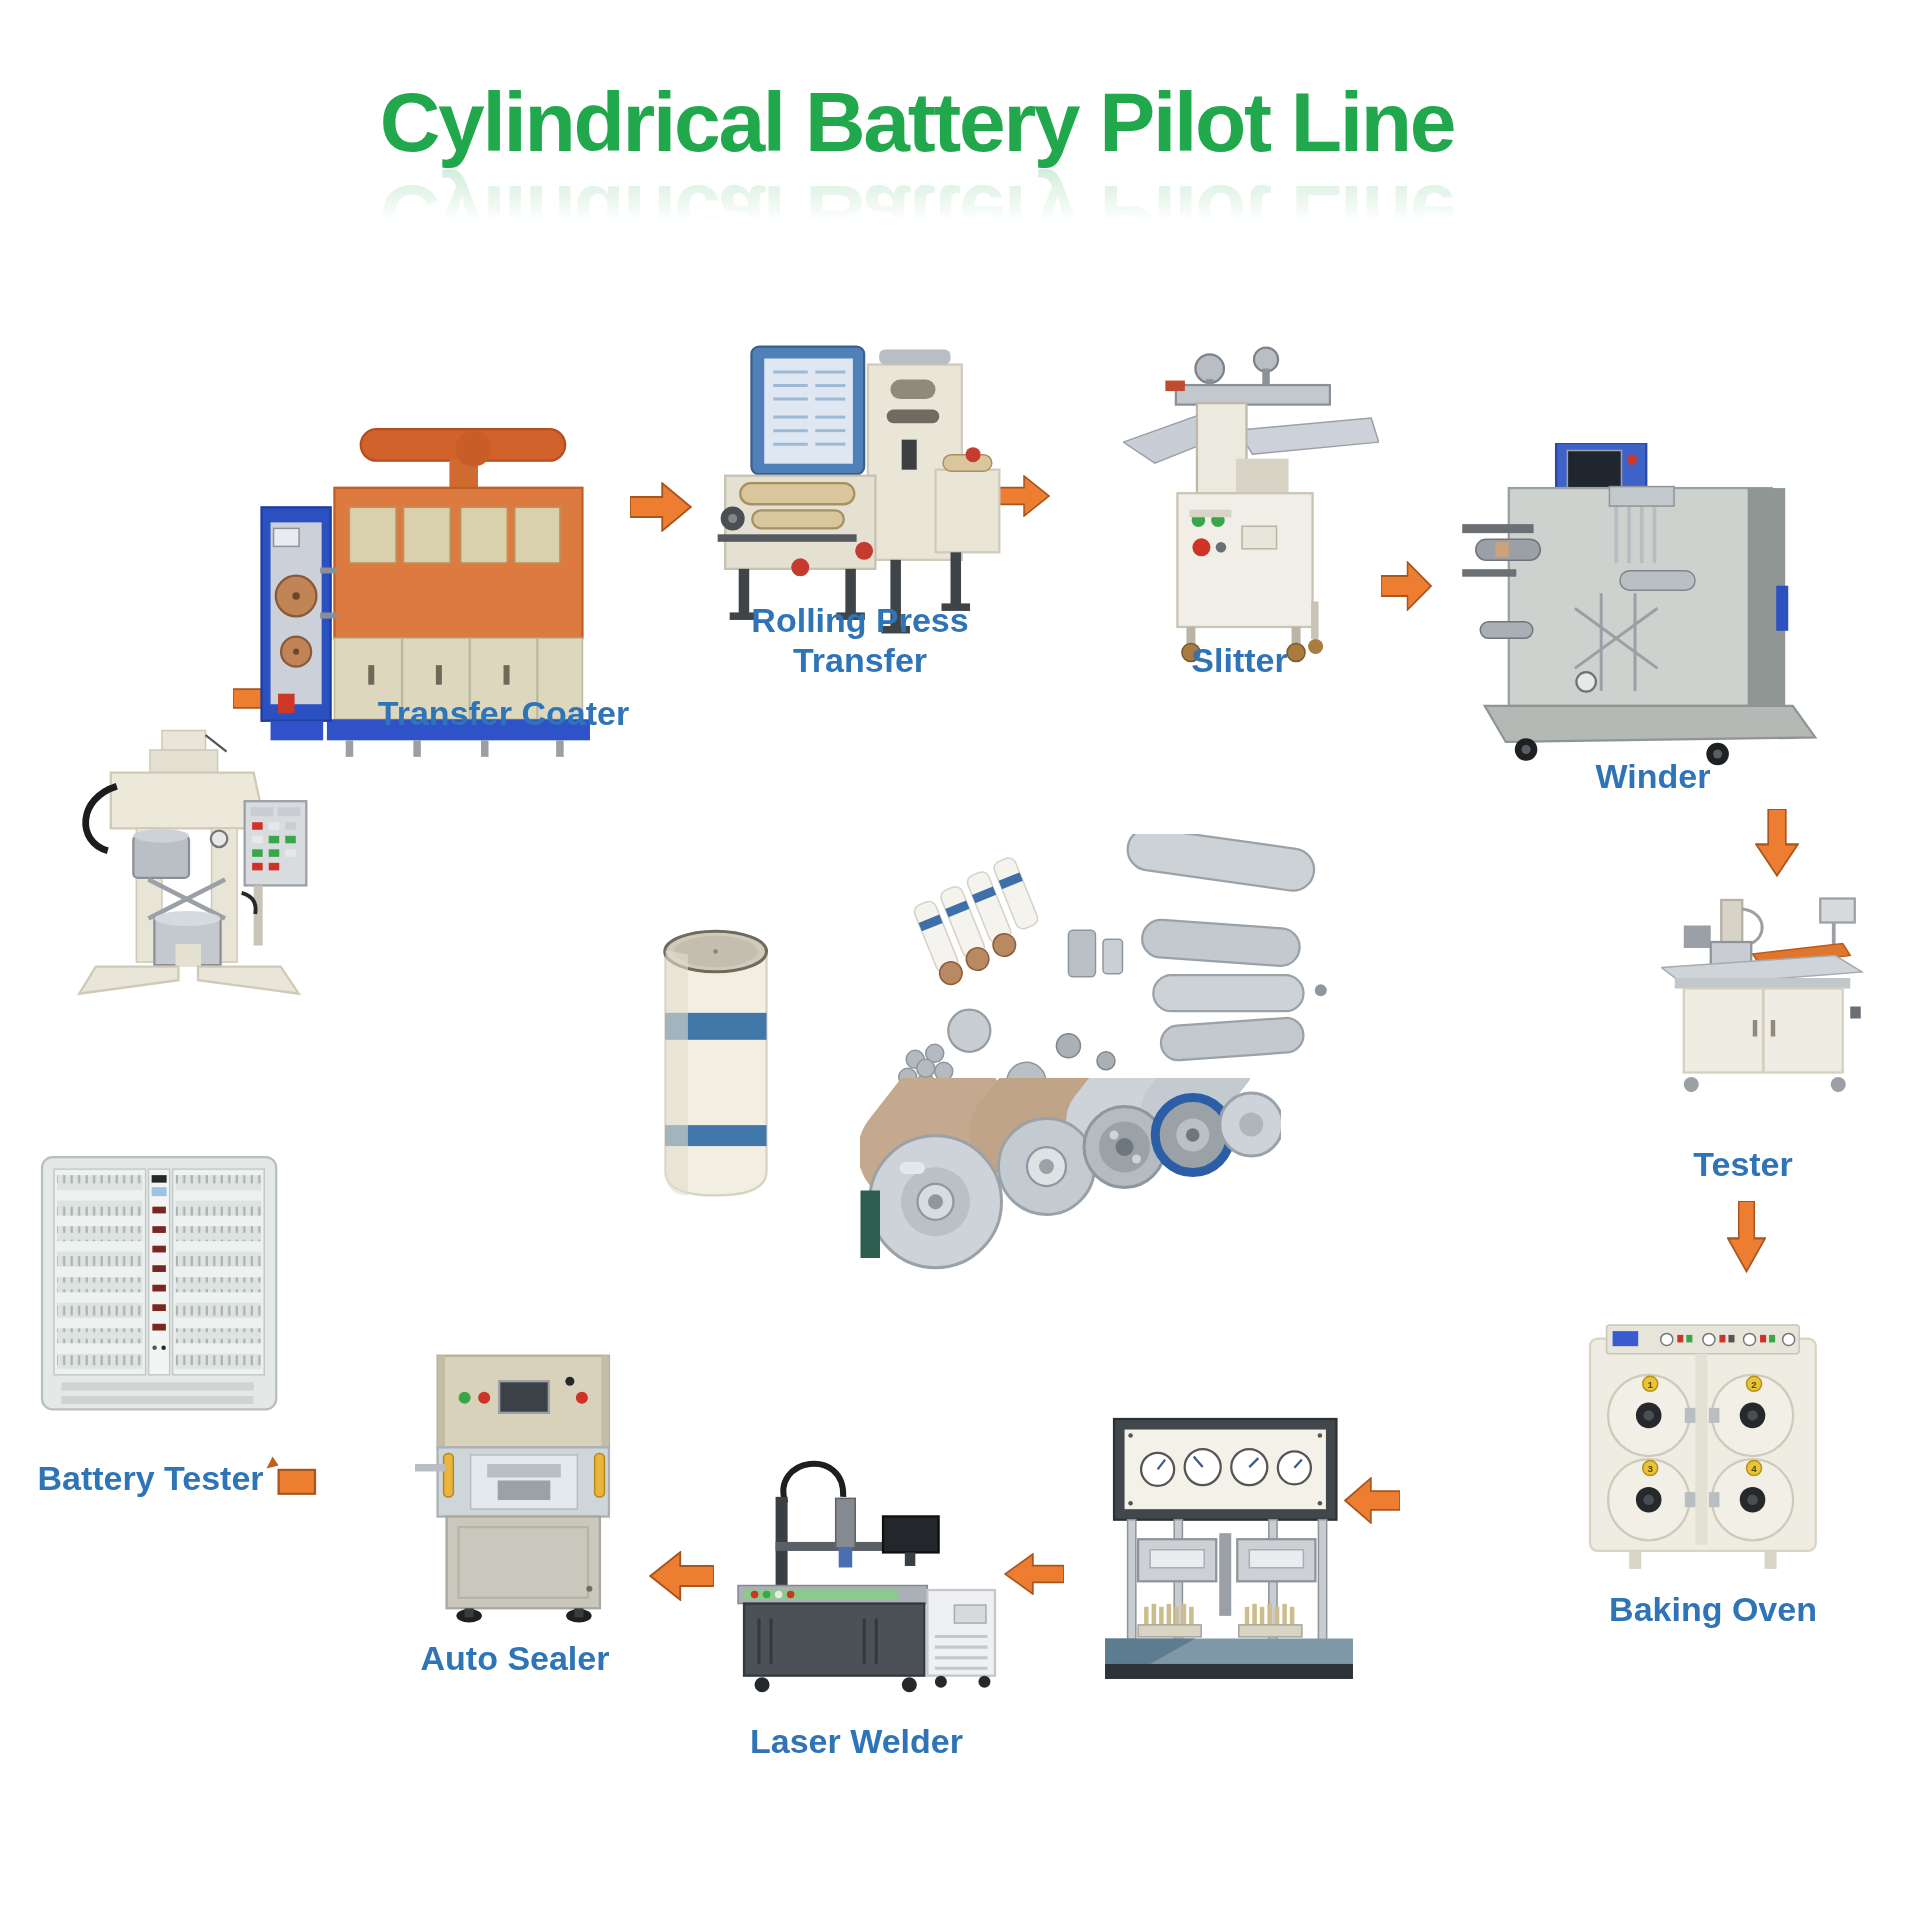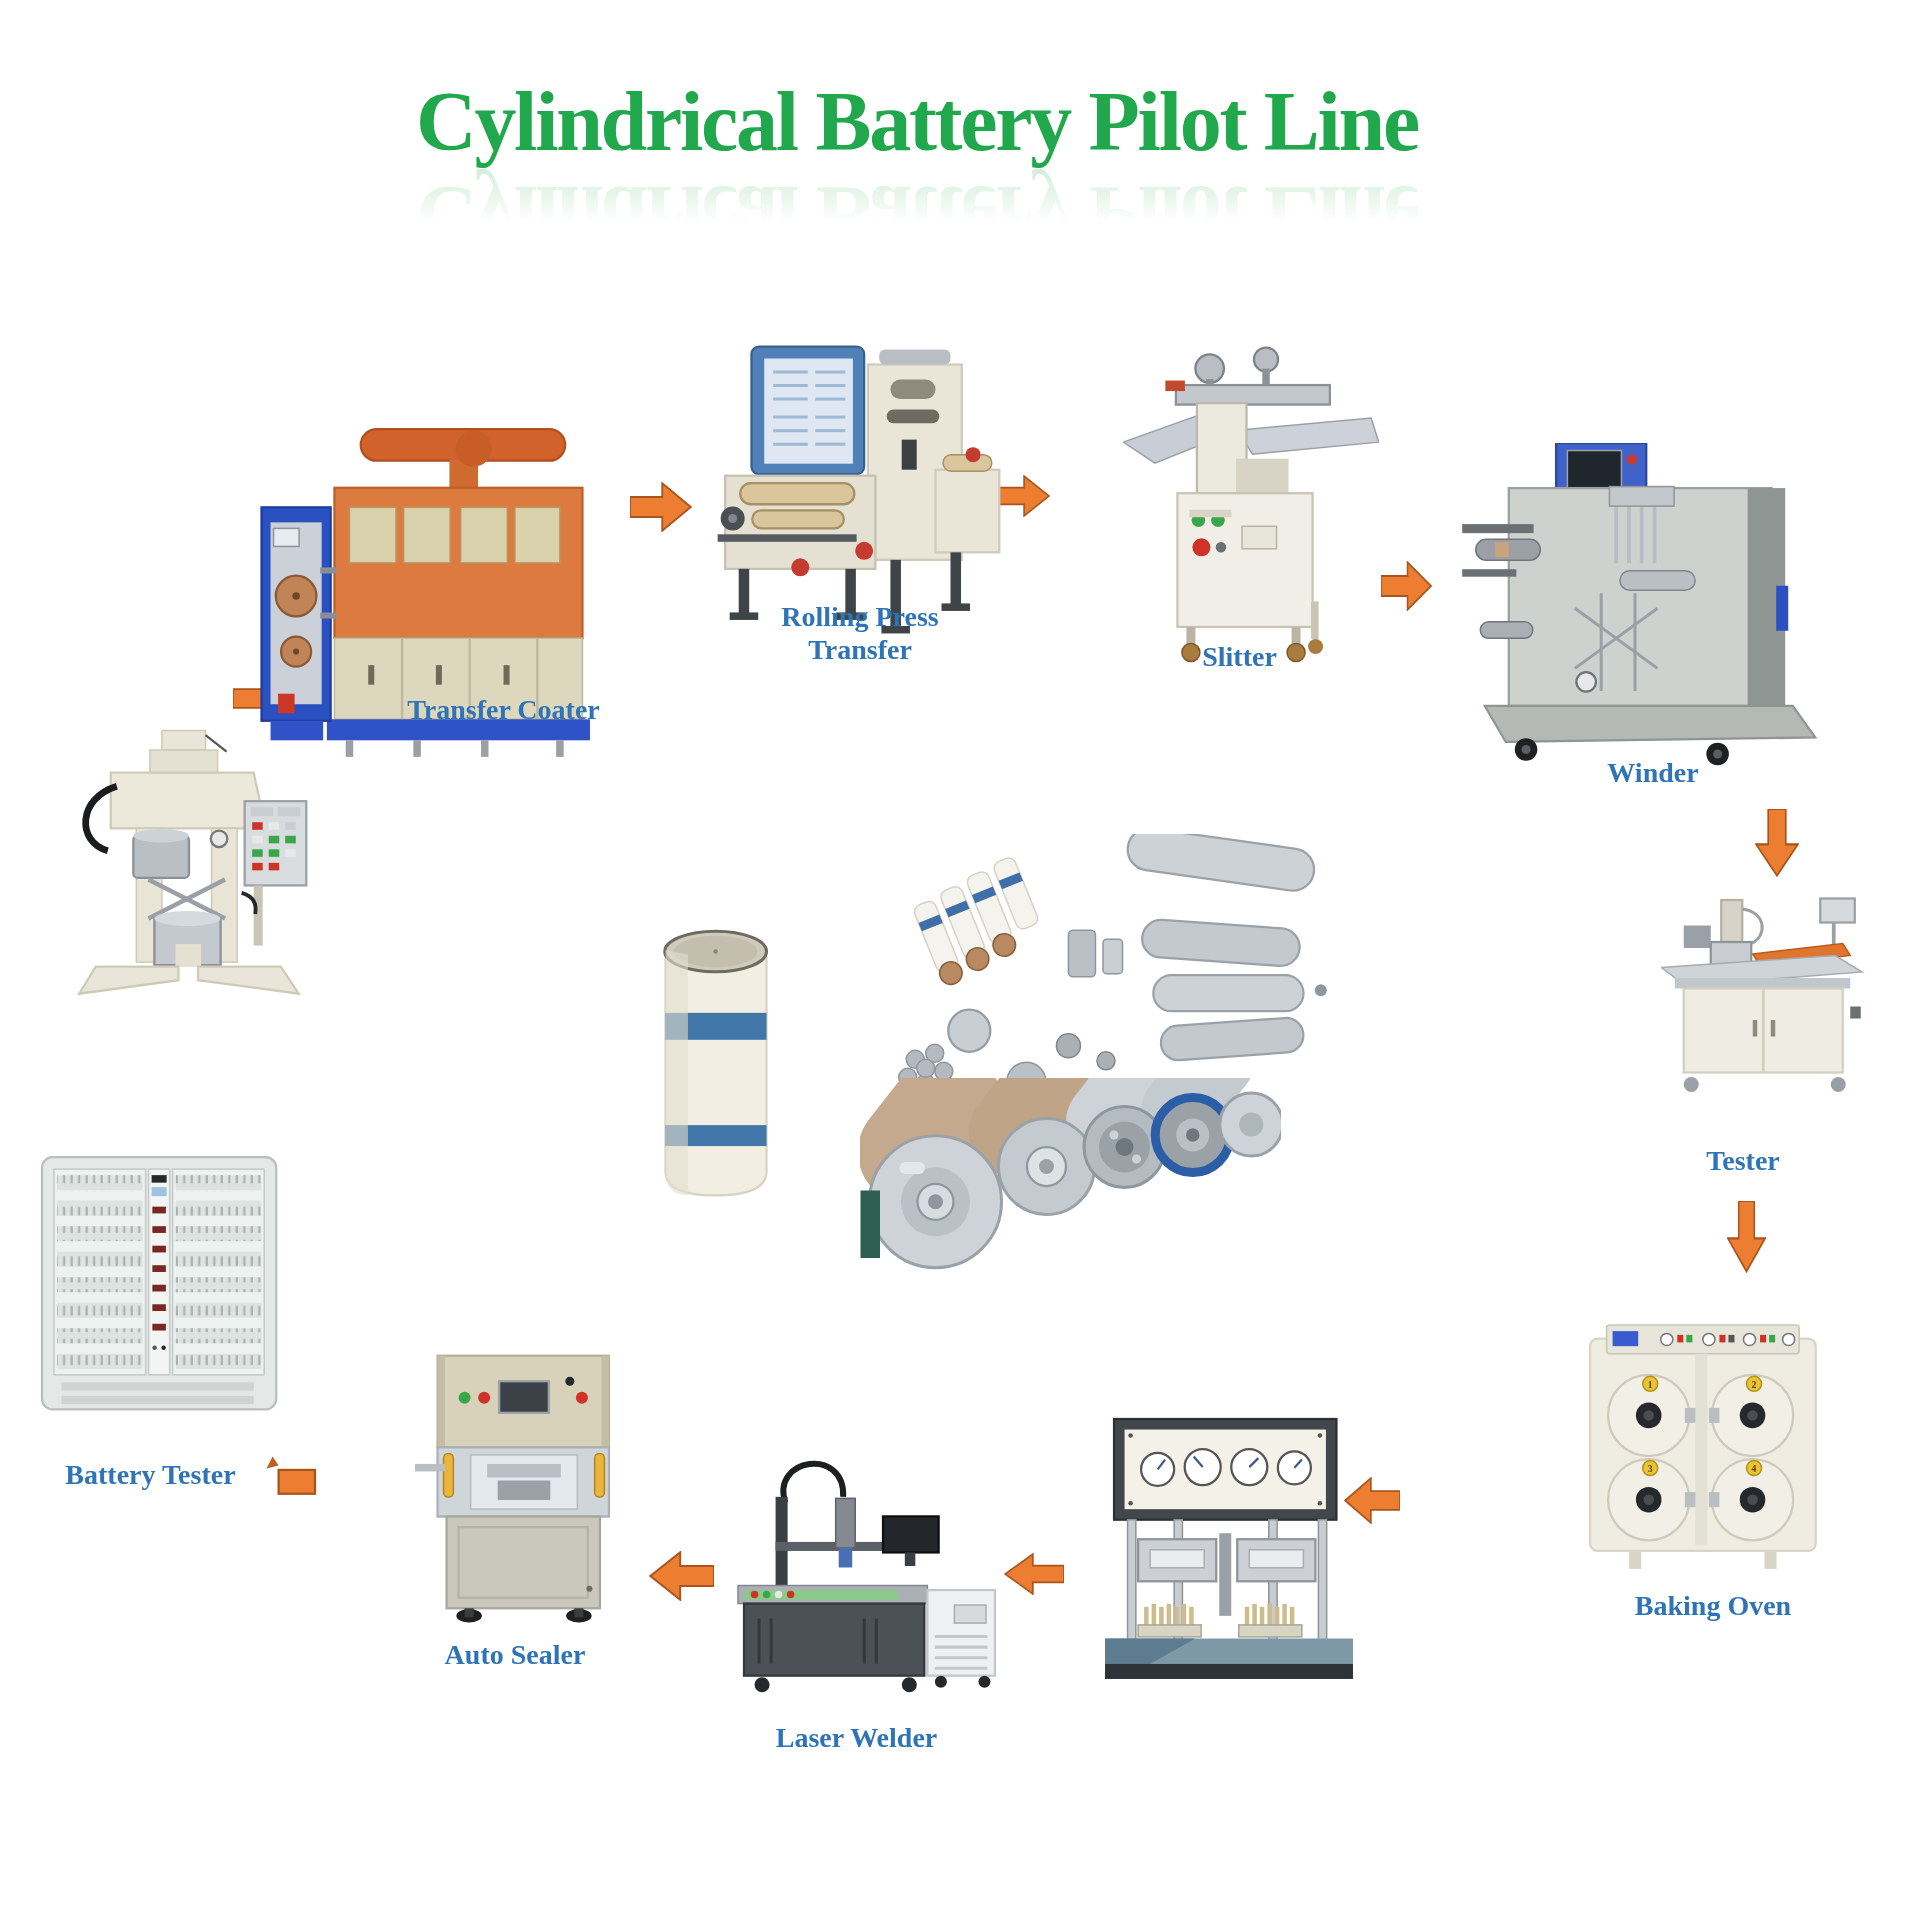--- a/index.html
+++ b/index.html
@@ -1,25 +1,25 @@
 <!DOCTYPE html>
 <html style="font-size:12px"><head>
 <meta charset="utf-8">
 <style>
   html,body{margin:0;padding:0;background:#ffffff;}
   #canvas{position:relative;width:1924px;height:1924px;background:#ffffff;overflow:hidden;
-          font-family:Liberation Serif, serif;}
+          font-family:Liberation Sans, sans-serif;}
   .abs{position:absolute;}
   .title{left:0;top:72px;width:1834px;text-align:center;font-size:84px;font-weight:bold;
          letter-spacing:-2.3px;color:#21A84D;line-height:1.2;}
   .title-reflection{left:0;top:164px;width:1834px;text-align:center;font-size:84px;font-weight:bold;
          letter-spacing:-2.3px;color:#21A84D;line-height:1.2;transform:scaleY(-1);opacity:.22;
          -webkit-mask-image:linear-gradient(to bottom,transparent 42%,#000 100%);
          mask-image:linear-gradient(to bottom,transparent 42%,#000 100%);}
-  .station-label{color:#2E74B6;font-weight:bold;font-size:28px;text-align:center;line-height:1.18;}
+  .station-label{color:#2E74B6;font-weight:bold;font-size:34px;text-align:center;line-height:1.18;}
   .arrow svg{display:block;width:100%;height:100%;}
   .machine svg{display:block;width:100%;height:100%;}
 </style>
 </head>
 <body>
 
 <div id="canvas">
 
   <div class="abs title">Cylindrical Battery Pilot Line</div>
   <div class="abs title-reflection">Cylindrical Battery Pilot Line</div>

